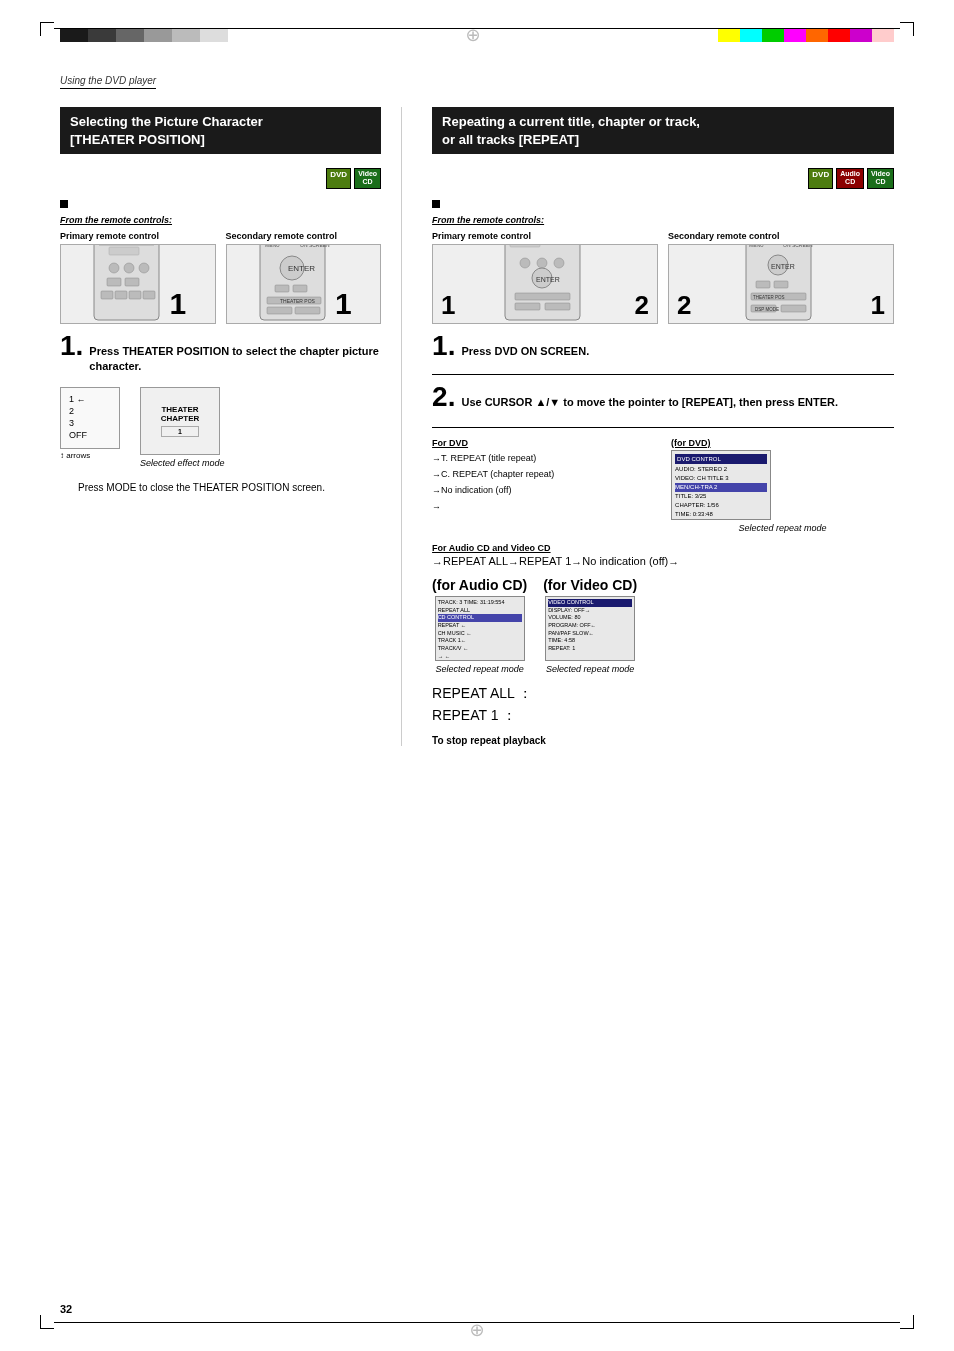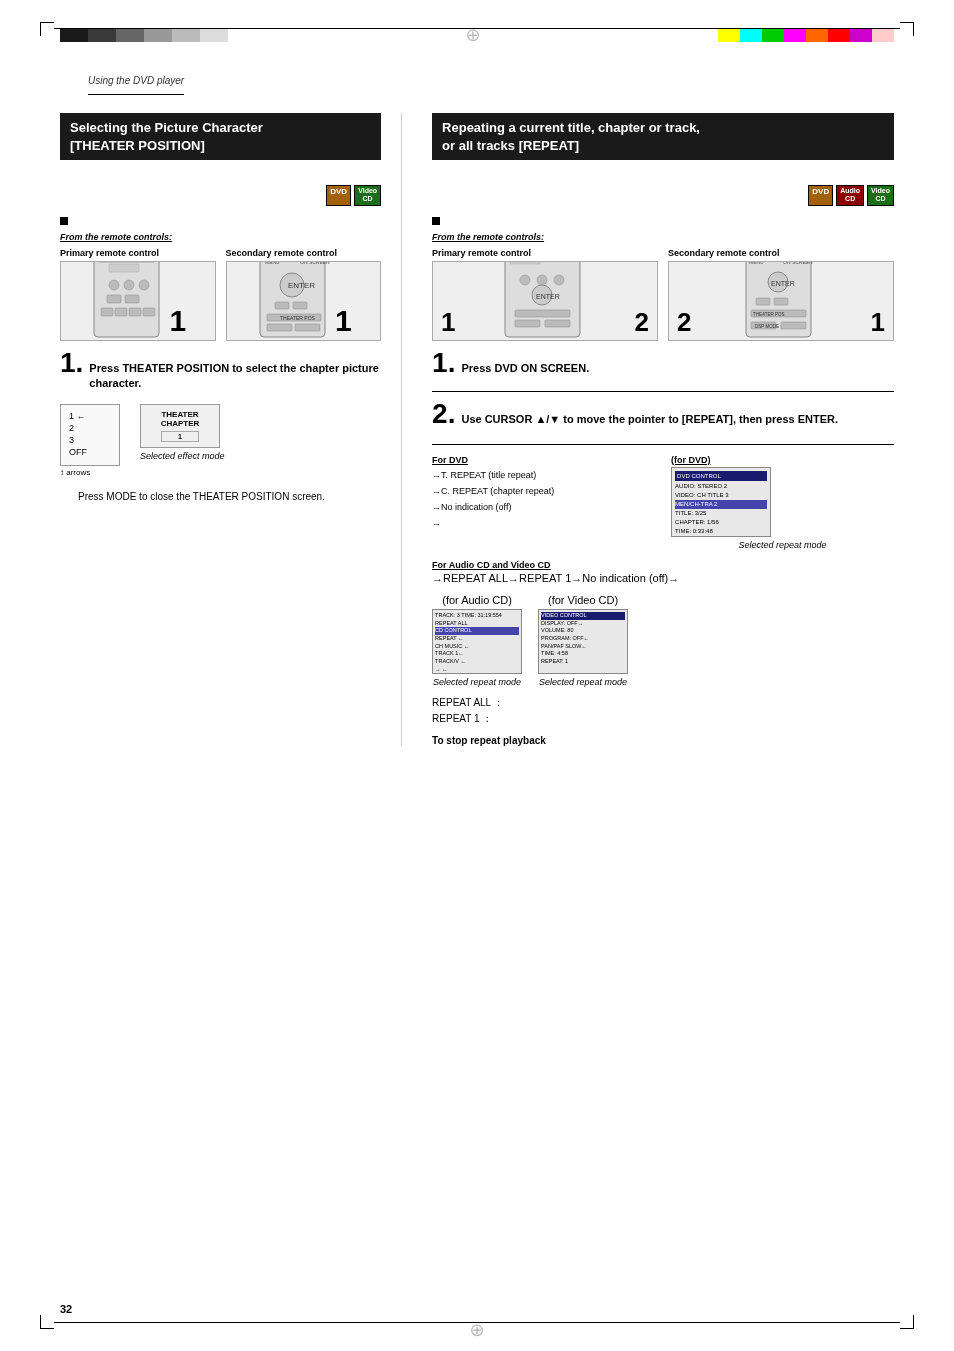--- a/index.html
+++ b/index.html
@@ -44,41 +44,40 @@
       padding-left: 10px;
     }
 
     
     .section-label {
       font-size: 10px;
       font-style: italic;
       color: #333;
       margin-bottom: 8px;
       border-bottom: 1px solid #000;
-      padding-bottom: 8px;
+      padding-bottom: 2px;
       display: inline-block;
-      margin-left: 28px;
     }
 
     
     .badge-row {
       display: flex;
       justify-content: flex-end;
       gap: 3px;
       margin-bottom: 8px;
     }
     .badge {
       border: 1px solid #000;
       font-size: 8px;
       font-weight: bold;
       padding: 1px 3px;
       line-height: 1.2;
       text-align: center;
     }
-    .badge.dvd { background: #a16207; color: #fff; }
+    .badge.dvd { background: #4d7c0f; color: #fff; }
     .badge.video-cd { background: #1a6e1a; color: #fff; font-size: 7px; }
     .badge.audio-cd { background: #8B0000; color: #fff; font-size: 7px; }
 
     
     .sq-bullet {
       display: inline-block;
       width: 8px;
       height: 8px;
       background: #000;
       margin-right: 4px;
@@ -99,59 +98,59 @@
       font-size: 9px;
       min-width: 60px;
     }
     .effect-list div {
       margin-bottom: 2px;
     }
     .effect-screen {
       border: 1px solid #999;
       background: #f0f0f0;
       width: 80px;
-      height: 44px;
+      height: 68px;
       position: relative;
       display: flex;
       align-items: center;
       justify-content: center;
     }
     .effect-caption {
       font-size: 9px;
       font-style: italic;
       text-align: left;
       margin-top: 3px;
     }
     .repeat-screen-caption {
       font-size: 9px;
       font-style: italic;
       text-align: center;
       margin-top: 3px;
     }
     .screen-label-tag {
-      font-size: 11px;
-      font-weight: normal;
+      font-size: 14px;
+      font-weight: bold;
       margin-bottom: 3px;
     }
 
     
     .cd-repeat-row {
       display: flex;
       gap: 16px;
       margin-top: 10px;
     }
     .cd-repeat-block {
       display: flex;
       flex-direction: column;
       align-items: center;
     }
 
     
     .repeat-labels {
-      font-size: 10px;
+      font-size: 14px;
       margin-top: 8px;
       line-height: 1.6;
     }
 
     
     .footer {
       position: absolute;
       bottom: 36px;
       left: 60px;
       font-size: 11px;
@@ -277,21 +276,21 @@
       display: flex;
     }
 
     .section-title-bar {
       background: #1a1a1a;
       color: #fff;
       padding: 6px 10px;
       font-size: 13px;
       font-weight: bold;
       line-height: 1.35;
-      margin-bottom: 25px;
+      margin-bottom: 14px;
     }
 
     
     .screen-mockup {
       border: 1px solid #888;
       background: #e8e8e8;
       font-size: 7px;
       padding: 3px;
       line-height: 1.4;
       width: 100px;

